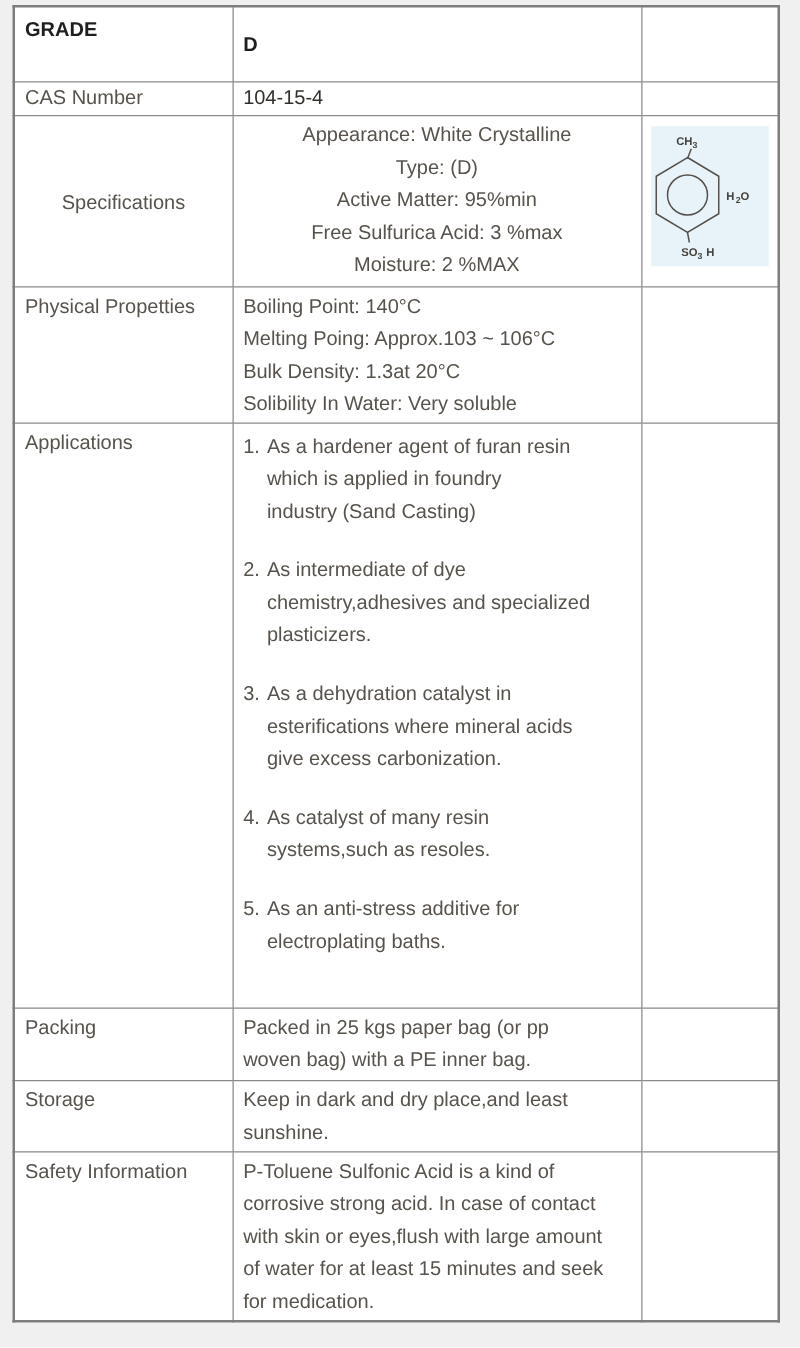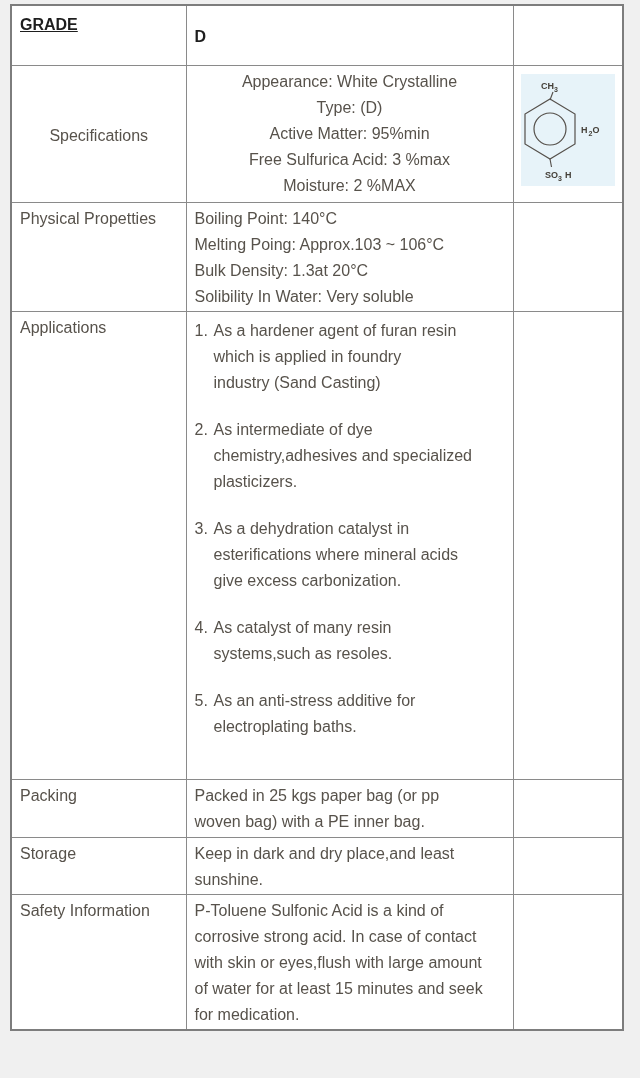--- a/index.html
+++ b/index.html
@@ -34,21 +34,21 @@
   tr.r-grade td{height:53px;}
   tr.r-cas td{height:26px;padding-top:0;padding-bottom:0;}
   tr.r-formula td{height:27px;padding-top:0;padding-bottom:0;line-height:27px;}
   tr.r-specs td{height:133px;text-align:center;}
   tr.r-phys td{height:105px;margin-top:48px;}
   tr.r-apps td{height:464px;margin-left:24px;}
   tr.r-pack td{height:54px;}
   tr.r-store td{height:53px;}
   tr.r-safe td{height:131px;}
 
-  td.lbl-bold{font-weight:bold;color:#1e1e1e;padding-top:6px;text-decoration:underline;}
+  td.lbl-bold{font-weight:bold;color:#1e1e1e;padding-top:6px;}
   td.val-grade{vertical-align:middle;font-weight:bold;color:#1e1e1e;}
   td.val-cas{color:#33302c;}
   td.lbl-mid{vertical-align:middle;margin-top:32px;}
   .pre{white-space:pre-line;}
   sub{font-size:11px;line-height:0;}
 
   .app-list{padding-top:3px;}
   .app-item{position:relative;padding-left:19px;}
   .app-item + .app-item{margin-top:21px;}
   .app-num{position:absolute;left:0;top:0;}
@@ -75,20 +75,25 @@
       <col class="c3">
     </colgroup>
 
   <tbody>
       <tr class="r-grade">
     <td class="lbl-bold">GRADE</td>
     <td class="val-grade">D</td>
     <td></td>
   </tr>
 
+  <tr class="r-cas">
+    <td>CAS Number</td>
+    <td class="val-cas">104-15-4</td>
+    <td></td>
+  </tr>
 
 
   <tr class="r-specs">
     <td class="lbl-mid">Specifications</td>
     <td class="pre">Appearance: White Crystalline
 Type: (D)
 Active Matter: 95%min
 Free Sulfurica Acid: 3 %max
 Moisture: 2 %MAX</td>
     <td class="struct-cell">

